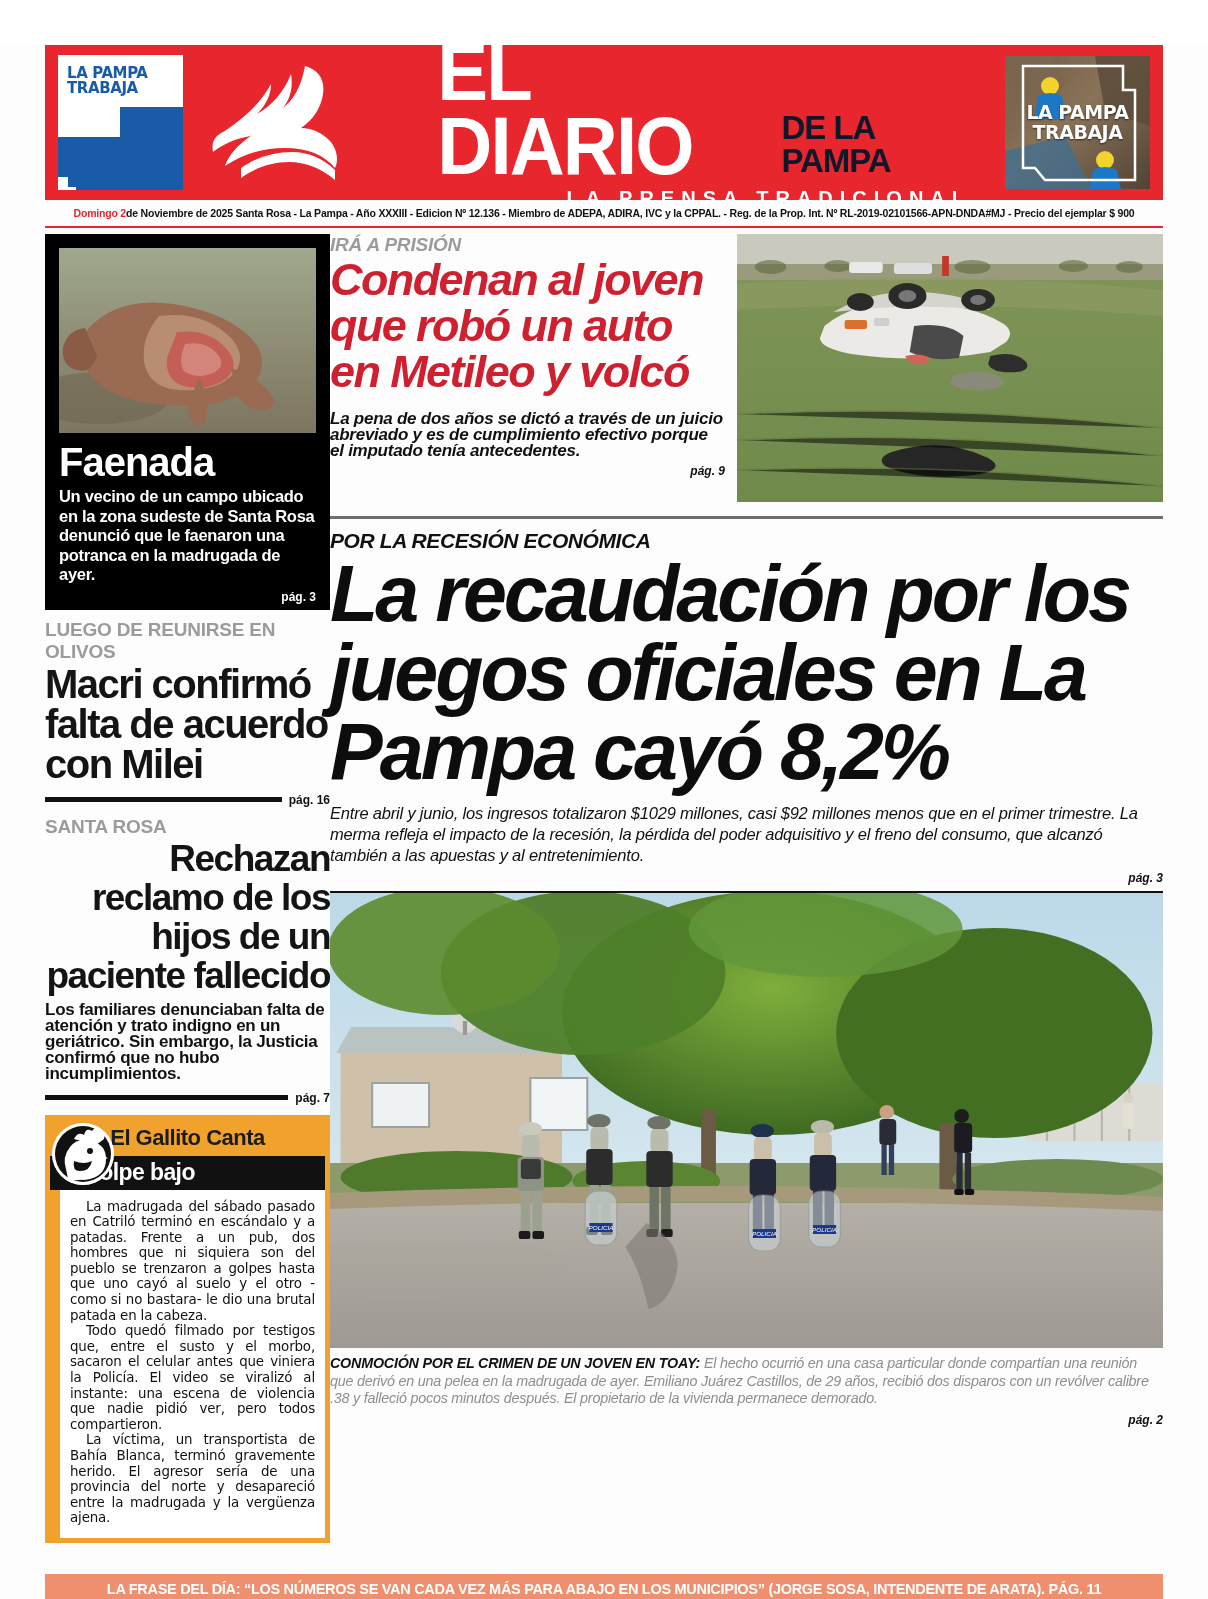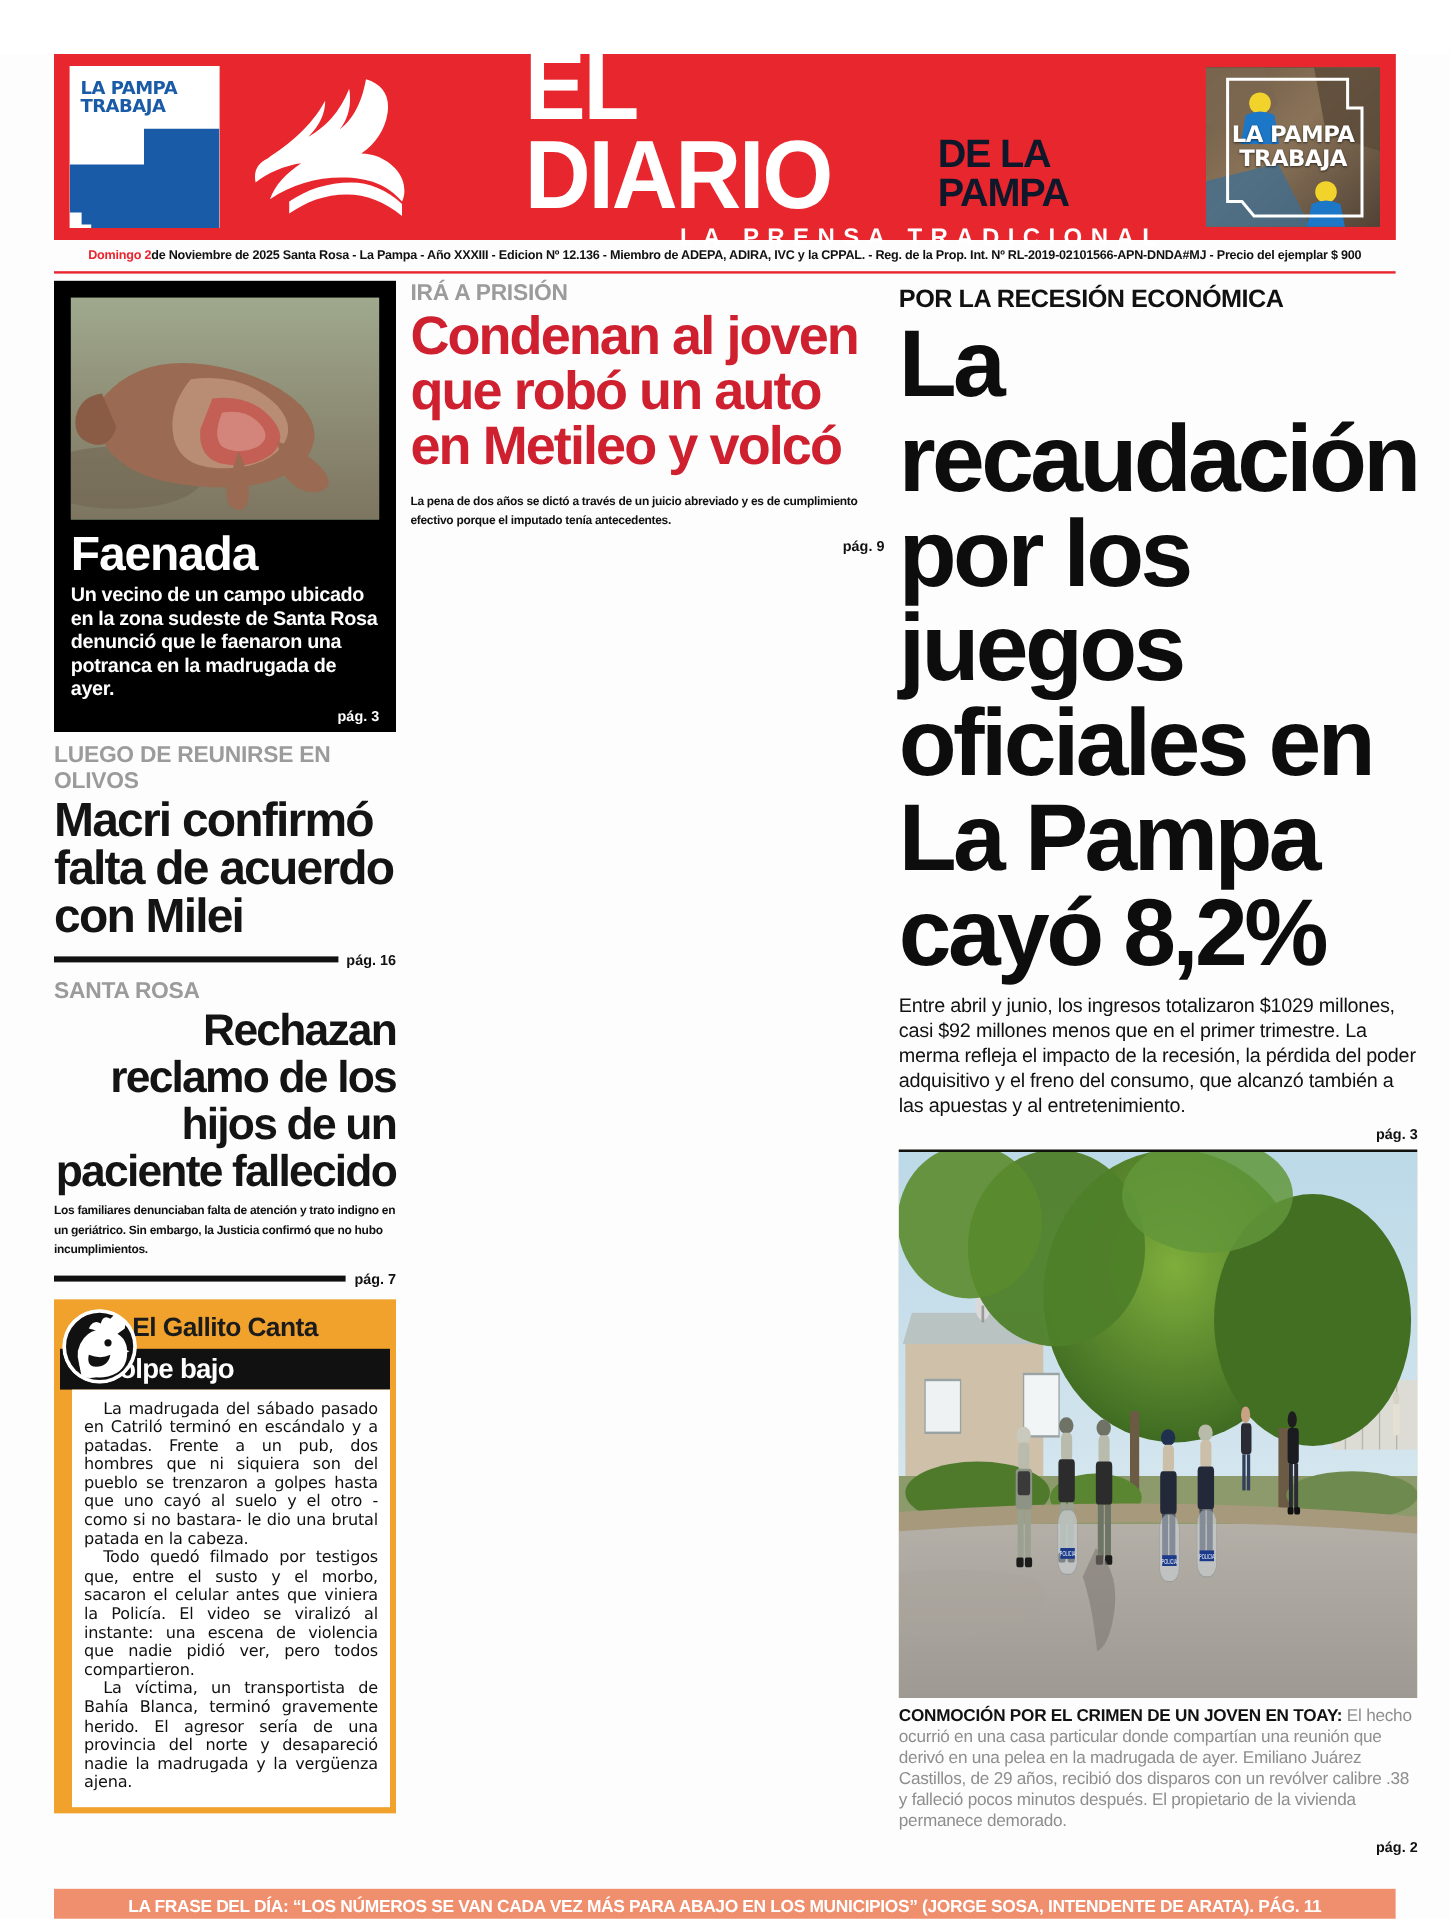--- a/index.html
+++ b/index.html
@@ -102,21 +102,21 @@
   }
   .dateline .dl-red{color:#e8262d;}
 
   
   .content{
     display:flex;
     margin-top:6px;
     height:1275px;
   }
   .col-left{width:285px;flex:0 0 285px;}
-  .col-right{flex:1 1 auto;margin-left:12px;display:flex;flex-direction:row;}
+  .col-right{flex:1 1 auto;margin-left:0;display:flex;flex-direction:column;font-style:italic;}
 
   
   .faenada{
     background:#000;color:#fff;
     padding:14px 14px 6px 14px;
     box-sizing:border-box;
   }
   .faenada .photo{
     width:100%;height:185px;
     position:relative;overflow:hidden;background:#8a9b82;
@@ -144,21 +144,21 @@
     text-transform:uppercase;
   }
   .hl-black{
     color:#141414;font-weight:bold;
     letter-spacing:-1.5px;
     font-family:"Liberation Sans", sans-serif;
   }
   .hl-macri{font-size:40px;line-height:40px;margin:0;}
   .hl-rechazan{font-size:37px;line-height:39px;margin:0;text-align:right;}
   .blurb{
-    font-size:10px;line-height:16px;font-weight:bold;
+    font-size:17px;line-height:16px;font-weight:bold;
     color:#111;margin:7px 0 0 0;letter-spacing:-0.25px;
   }
   .rule-row{
     display:flex;align-items:center;gap:7px;margin-top:9px;
   }
   .rule-row .bar{flex:1 1 auto;height:5px;background:#111;}
   .rule-row .pg{font-size:12px;font-weight:bold;color:#111;}
 
   
   .gallito{
@@ -382,21 +382,21 @@
         </div>
         <div class="gallito-head">
           <div class="ttl">El Gallito Canta</div>
         </div>
         <div class="gallito-sub">
           <div class="st">Golpe bajo</div>
         </div>
         <div class="gallito-body">
           <p>La madrugada del sábado pasado en Catriló terminó en escándalo y a patadas. Frente a un pub, dos hombres que ni siquiera son del pueblo se trenzaron a golpes hasta que uno cayó al suelo y el otro -como si no bastara- le dio una brutal patada en la cabeza.</p>
           <p>Todo quedó filmado por testigos que, entre el susto y el morbo, sacaron el celular antes que viniera la Policía. El video se viralizó al instante: una escena de violencia que nadie pidió ver, pero todos compartieron.</p>
-          <p>La víctima, un transportista de Bahía Blanca, terminó gravemente herido. El agresor sería de una provincia del norte y desapareció nadie la madrugada y la vergüenza ajena.</p>
+          <p>La víctima, un transportista de Bahía Blanca, terminó gravemente herido. El agresor sería de una provincia del norte y desapareció entre la madrugada y la vergüenza ajena.</p>
         </div>
       </div>
     </div>
 
     <div class="col-right">
 
       <div class="top-right">
         <div class="tr-left">
           <div class="kicker" style="margin-top:0">IRÁ A PRISIÓN</div>
           <div class="hl-red">Condenan al joven que robó un auto en Metileo y volcó</div>

